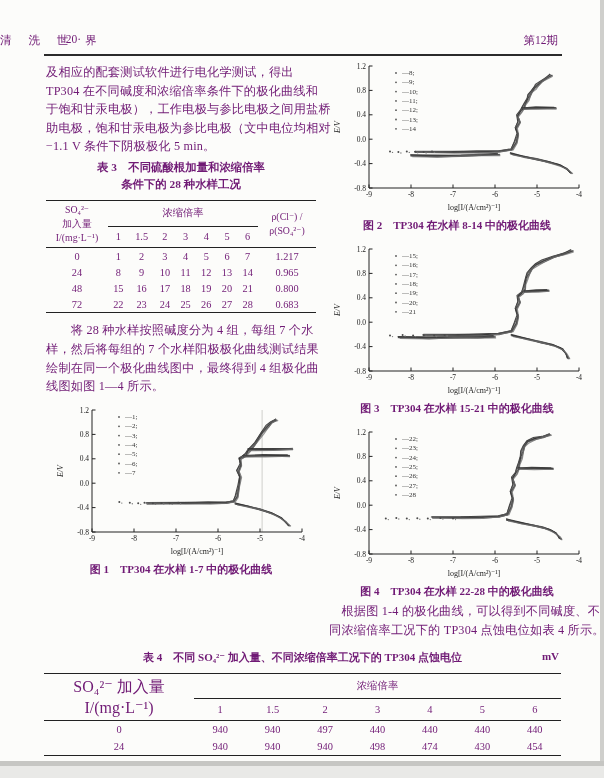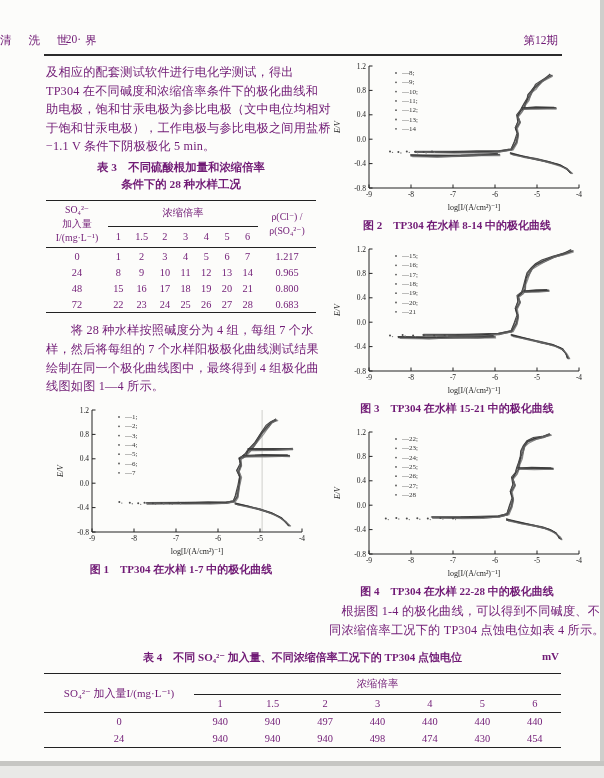--- a/index.html
+++ b/index.html
@@ -34,42 +34,42 @@
   td.ratiohead{font-size:9.8px;line-height:14px;}
 
   .figure{margin-top:8px;text-align:center;}
   .figcaption{font-weight:bold;font-size:11px;margin-top:0;line-height:15px;}
   svg.chart{display:block;margin:0 auto;}
   .gap{height:10px;}
 
   .bottom{position:absolute;left:44px;top:650px;width:517px;}
   .t4titlerow{position:relative;text-align:center;font-weight:bold;font-size:11px;height:16px;}
   .t4unit{position:absolute;right:2px;top:0;font-weight:bold;margin-left:42px;}
-  table.t4 td.rowhead4{font-size:11px;}
+  table.t4 td.rowhead4{font-size:16px;}
   table.t4{font-size:10.4px;}
   table.t4 td{padding:3px 0;}
 </style>
 </head>
 <body>
 
 <div class="page">
 
   <div class="hdr">
     <span class="pageno">·20·</span>
     <span class="journal">清 洗 世 界</span>
     <span class="issue">第12期</span>
   </div>
   <div class="hdr-rule"></div>
 
   <div class="col-left">
     <div class="para" id="para1">
         <div class="line">及相应的配套测试软件进行电化学测试，得出</div>
         <div class="line">TP304 在不同碱度和浓缩倍率条件下的极化曲线和</div>
+        <div class="line">于饱和甘汞电极），工作电极与参比电极之间用盐桥</div>
         <div class="line">助电极，饱和甘汞电极为参比电极（文中电位均相对</div>
-        <div class="line">于饱和甘汞电极），工作电极与参比电极之间用盐桥</div>
         <div class="line">−1.1 V 条件下阴极极化 5 min。</div>
       </div>
 
     <div class="tbl-title">
       <div>表 3　不同硫酸根加量和浓缩倍率</div>
       <div>条件下的 28 种水样工况</div>
     </div>
     <table class="paper" id="table3">
         <thead>
           <tr>

